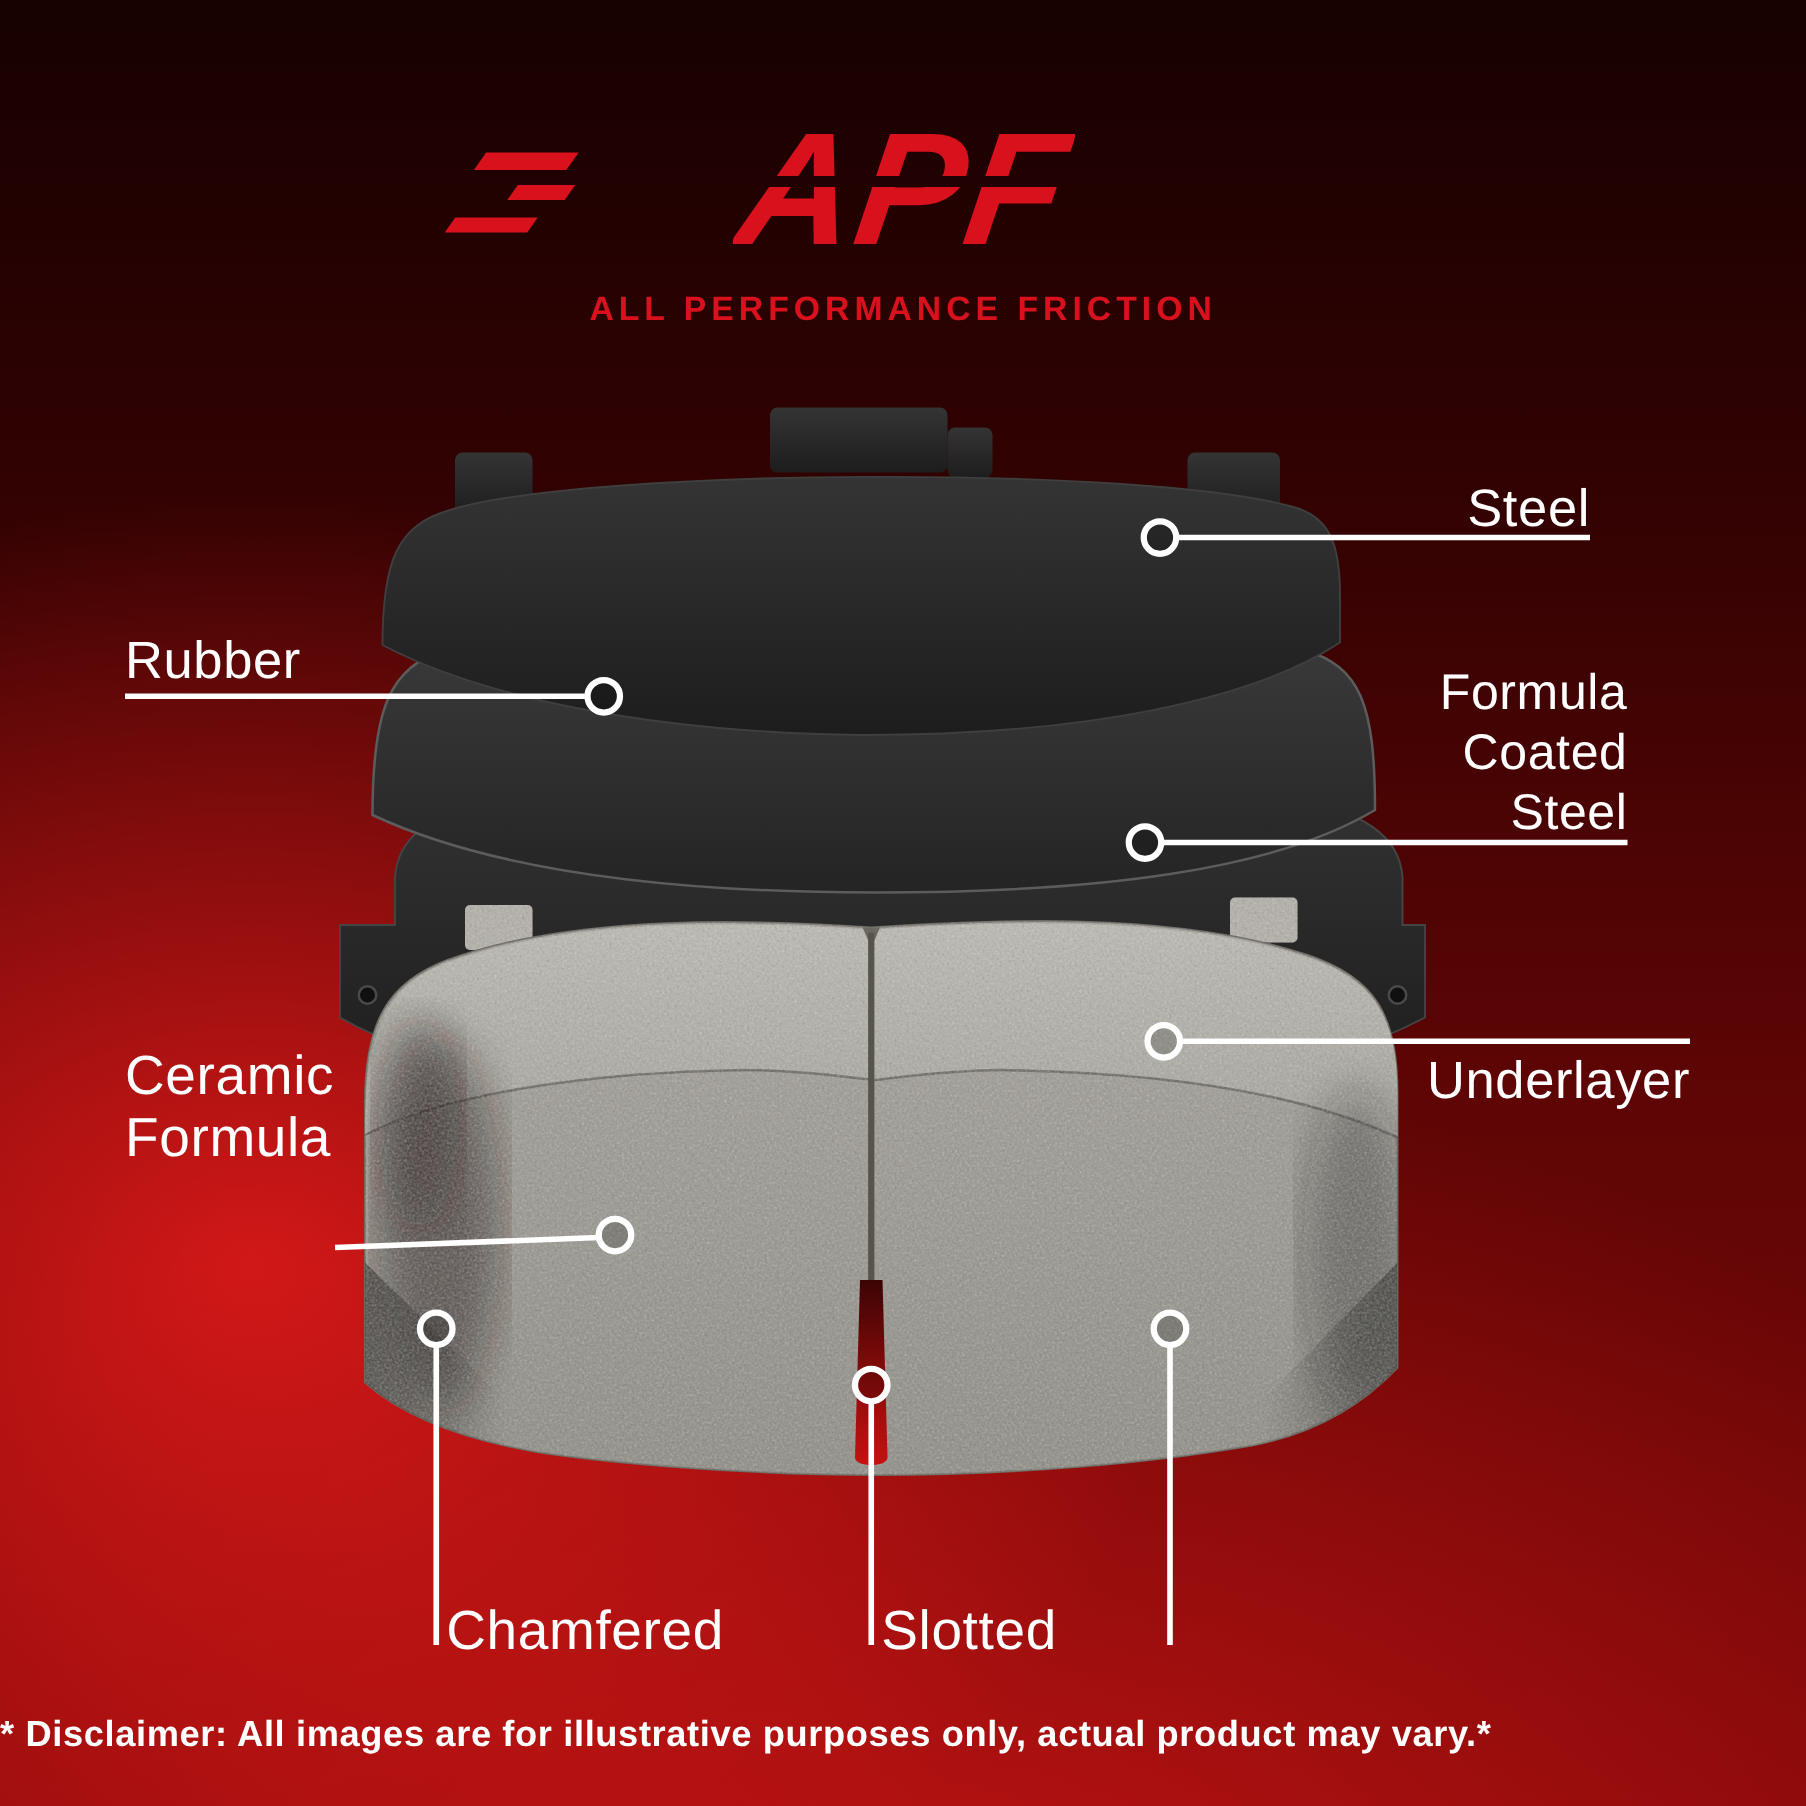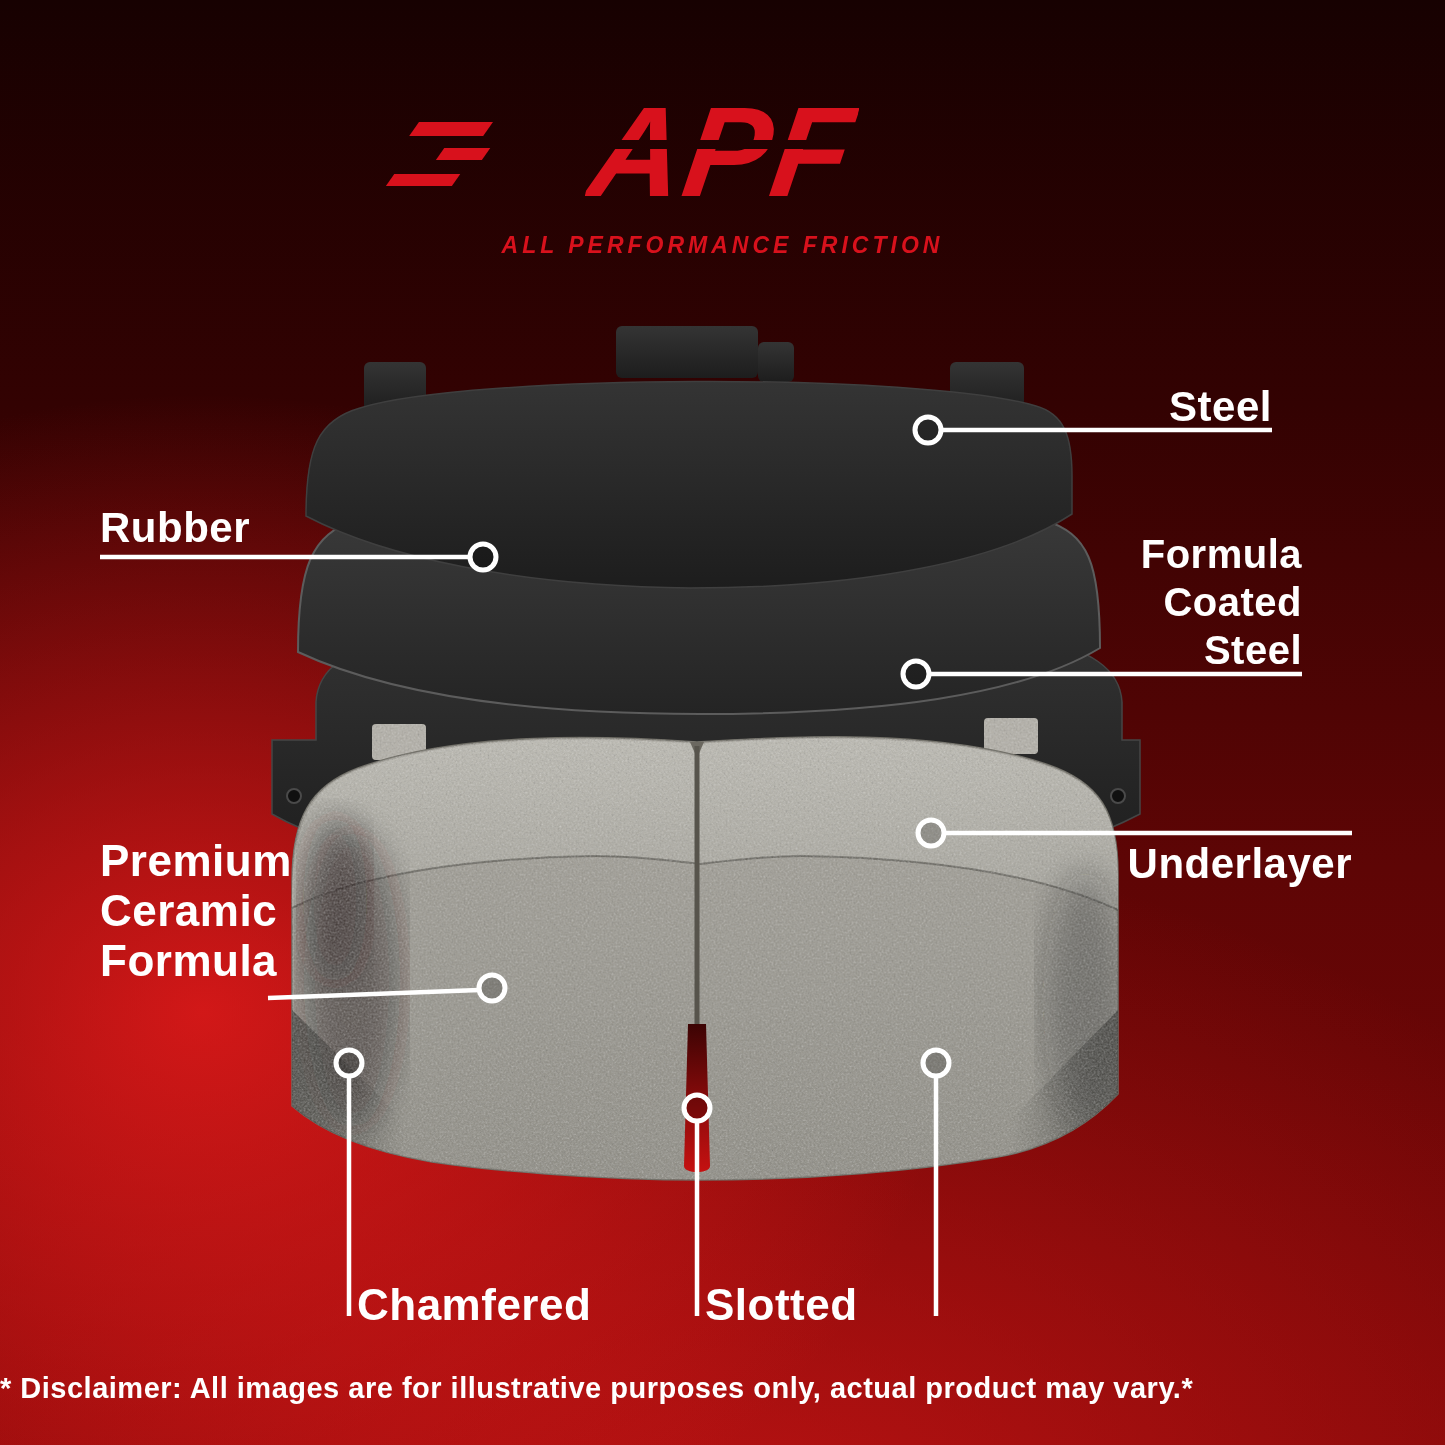--- a/index.html
+++ b/index.html
@@ -22,26 +22,26 @@
     font-size:128px;font-weight:700;font-style:italic;line-height:1;
     letter-spacing:2px;color:#d8111c;transform:skewX(-8deg);
     -webkit-mask-image:linear-gradient(to bottom,#000 0 41%,transparent 41% 48%,#000 48% 100%);
             mask-image:linear-gradient(to bottom,#000 0 41%,transparent 41% 48%,#000 48% 100%);
   }
   .dash{position:absolute;background:#d8111c;transform:skewX(-35deg);}
   .dash1{left:-88px;top:34px;width:74px;height:14px;}
   .dash2{left:-62px;top:60px;width:46px;height:12px;}
   .dash3{left:-112px;top:86px;width:66px;height:12px;}
   .logo-tagline{
-    margin-top:16px;font-size:23px;font-weight:700;font-style:italic;
+    margin-top:16px;font-size:27px;font-weight:700;
     letter-spacing:4px;color:#d8111c;white-space:nowrap;
   }
 
   
-  .label{position:absolute;color:#ffffff;font-weight:700;letter-spacing:.5px;z-index:4;white-space:nowrap;}
+  .label{position:absolute;color:#ffffff;font-weight:400;letter-spacing:.5px;z-index:4;white-space:nowrap;}
   .label span{display:block;}
   .lbl-steel{right:173px;top:383px;font-size:42px;}
   .lbl-rubber{left:100px;top:504px;font-size:42px;}
   .lbl-pcs{right:143px;top:530px;font-size:40px;line-height:1.2;text-align:right;}
   .lbl-underlayer{right:93px;top:840px;font-size:42px;text-align:right;}
   .lbl-pcf{left:100px;top:836px;font-size:44px;line-height:1.14;}
   .lbl-chamfered{left:357px;top:1280px;font-size:44px;}
   .lbl-slotted{left:705px;top:1280px;font-size:44px;}
   .lbl-scorched{left:944px;top:1276px;font-size:44px;}
 
@@ -181,21 +181,20 @@
 
   <div class="label lbl-steel">Steel</div>
   <div class="label lbl-rubber">Rubber</div>
   <div class="label lbl-pcs">
     <span>Formula</span>
     <span>Coated</span>
     <span>Steel</span>
   </div>
   <div class="label lbl-underlayer">Underlayer</div>
   <div class="label lbl-pcf">
-    <span>Premium</span>
     <span>Ceramic</span>
     <span>Formula</span>
   </div>
   <div class="label lbl-chamfered">Chamfered</div>
   <div class="label lbl-slotted">Slotted</div>
 
   <div class="disclaimer">* Disclaimer: All images are for illustrative purposes only, actual product may vary.*</div>
 </div>
 
 </body></html>

